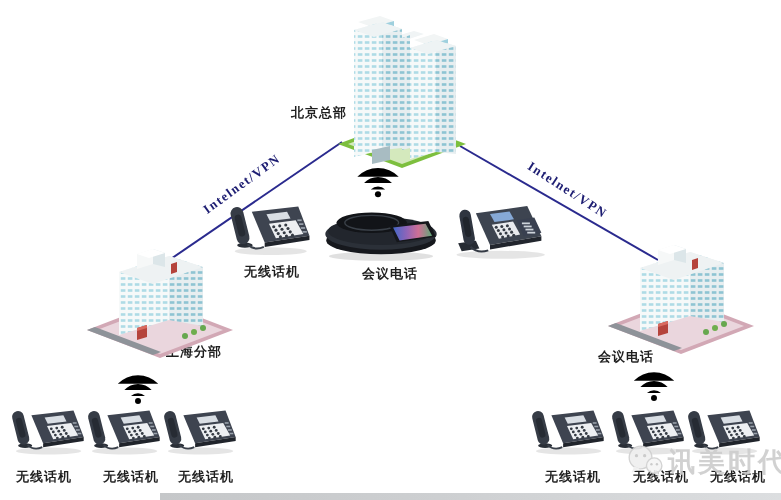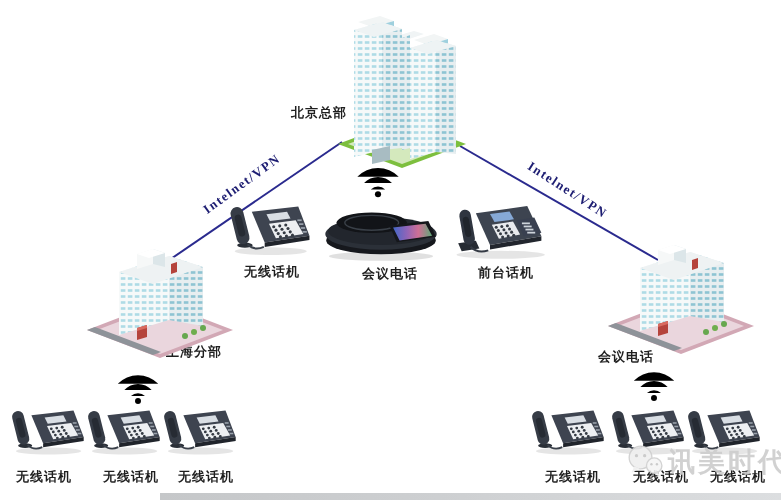--- a/index.html
+++ b/index.html
@@ -199,21 +199,20 @@
   <div class="abs cn-label" style="left:232px;top:263px;width:80px">无线话机</div>
 
   <svg class="abs dev" style="left:316px;top:203px" width="130" height="60" viewBox="0 0 140 64">
       <use href="#sym-confphone"></use>
     </svg>
   <div class="abs cn-label" style="left:338px;top:265px;width:104px">会议电话</div>
 
   <svg class="abs dev" style="left:446px;top:199px" width="104" height="62" viewBox="0 0 110 70">
       <use href="#sym-deskphone"></use>
     </svg>
-  <div class="abs cn-label" style="left:462px;top:264px;width:88px">前台话机</div>
 
   <svg class="abs dev" style="left:85px;top:240px" width="150" height="120">
       <use href="#sym-branch"></use>
     </svg>
   <div class="abs cn-label" style="left:164px;top:343px;width:60px">上海分部</div>
   <svg class="abs dev wifi" style="left:111px;top:360px" width="54" height="44" viewBox="0 0 60 50">
       <use href="#sym-wifi"></use>
     </svg>
 
   <svg class="abs dev" style="left:606px;top:236px" width="150" height="120">

